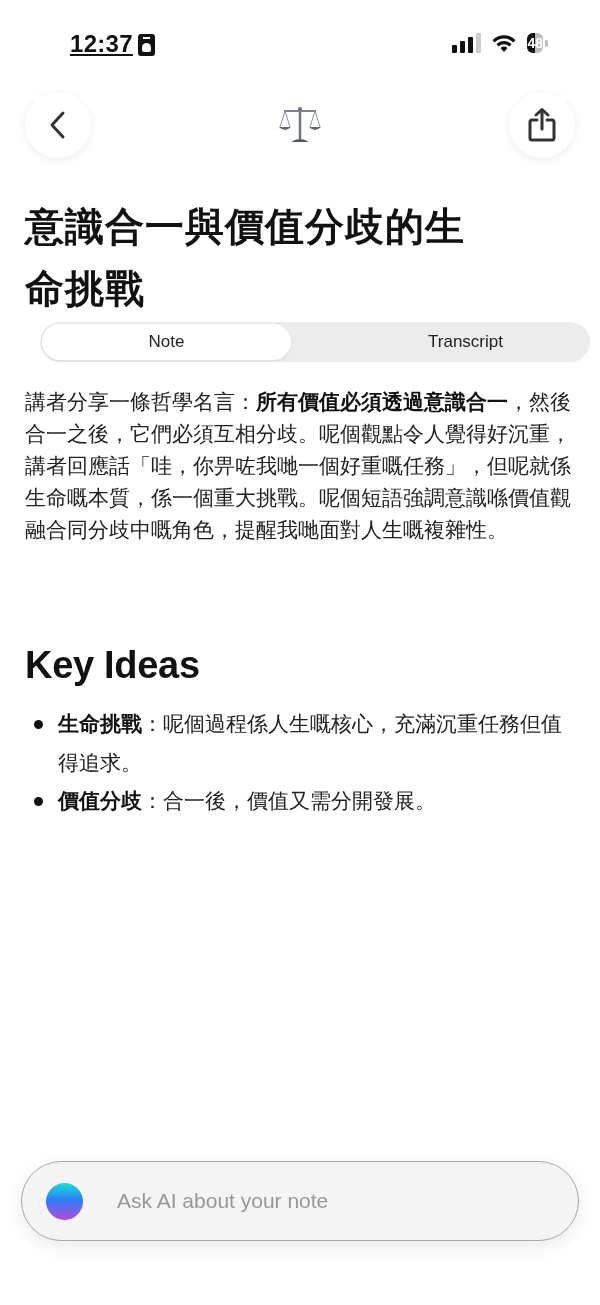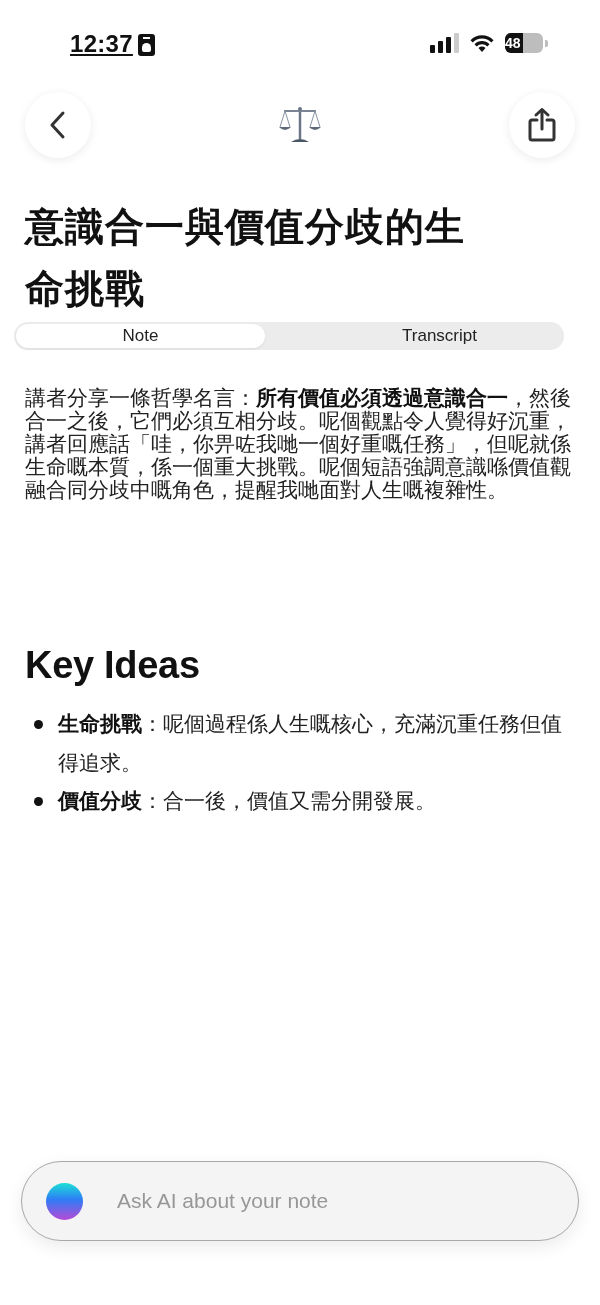--- a/index.html
+++ b/index.html
@@ -10,41 +10,41 @@
   .status-bar { position: absolute; top: 0; left: 0; width: 600px; height: 90px; }
   .status-time { position: absolute; left: 70px; top: 30px; font-size: 24px; font-weight: 700; color: #111; letter-spacing: 0.3px; text-decoration: underline; }
   .status-focus-icon { position: absolute; left: 138px; top: 34px; width: 17px; height: 22px; background: #111; border-radius: 3px; }
   .status-focus-icon::before { content: ""; position: absolute; left: 5px; top: 3px; width: 7px; height: 2px; background: #fff; }
   .status-focus-icon::after { content: ""; position: absolute; left: 4px; top: 9px; width: 9px; height: 9px; background: #fff; border-radius: 50% 50% 2px 2px; }
   .status-right { position: absolute; right: 52px; top: 33px; display: flex; align-items: center; gap: 10px; }
   .signal { display: flex; align-items: flex-end; gap: 3px; height: 20px; }
   .signal span { width: 5px; background: #111; border-radius: 1px; }
   .signal span.dim { background: #ccc; }
   .wifi { width: 26px; height: 20px; }
-  .battery { position: relative; width: 38px; height: 20px; border-radius: 6px; background: #bdbdbd; overflow: hidden; display: flex; align-items: center; justify-content: flex-start; }
+  .battery { position: relative; width: 16px; height: 20px; border-radius: 6px; background: #bdbdbd; overflow: hidden; display: flex; align-items: center; justify-content: flex-end; }
   .battery .fill { position: absolute; left: 0; top: 0; bottom: 0; width: 48%; background: #111; }
   .battery .level { position: relative; font-size: 14px; font-weight: 700; color: #fff; z-index: 1; }
   .battery-cap { width: 3px; height: 7px; background: #bdbdbd; border-radius: 0 2px 2px 0; margin-left: -8px; }
 
   
   .nav-btn { position: absolute; top: 92px; width: 66px; height: 66px; border-radius: 50%; background: #fff; box-shadow: 0 2px 10px rgba(0,0,0,0.08); display: flex; align-items: center; justify-content: center; }
   .nav-back { left: 25px; }
   .nav-share { right: 25px; }
   .nav-emoji { position: absolute; top: 105px; left: 278px; width: 44px; height: 40px; }
 
   
   .title { position: absolute; left: 25px; top: 196px; width: 470px; font-size: 39px; font-weight: 700; line-height: 62px; color: #111; letter-spacing: 1px; }
 
   
-  .segmented { position: absolute; left: 14px; top: 322px; width: 550px; height: 28px; background: #ececec; border-radius: 22px; display: flex; gap: 48px; }
+  .segmented { position: absolute; left: 40px; top: 322px; width: 550px; height: 40px; background: #ececec; border-radius: 22px; display: flex; gap: 48px; }
   .segment { flex: 1; display: flex; align-items: center; justify-content: center; font-size: 17px; color: #222; border-radius: 20px; }
   .segment.active { background: #fff; margin: 2px; box-shadow: 0 1px 3px rgba(0,0,0,0.08); }
 
   
-  .summary { position: absolute; left: 25px; top: 386px; width: 552px; font-size: 21px; line-height: 23px; color: #222; }
+  .summary { position: absolute; left: 25px; top: 386px; width: 552px; font-size: 21px; line-height: 32px; color: #222; }
   .summary b { font-weight: 700; color: #111; }
 
   .section-heading { position: absolute; left: 25px; top: 644px; font-size: 38px; font-weight: 700; color: #111; letter-spacing: -0.3px; }
 
   .ideas { position: absolute; left: 30px; top: 705px; width: 545px; list-style: none; }
   .idea { position: relative; padding-left: 28px; font-size: 21px; line-height: 38.5px; color: #222; }
   .idea::before { content: ""; position: absolute; left: 4px; top: 15px; width: 9px; height: 9px; border-radius: 50%; background: #111; }
   .idea b { font-weight: 700; color: #111; }
 
   

